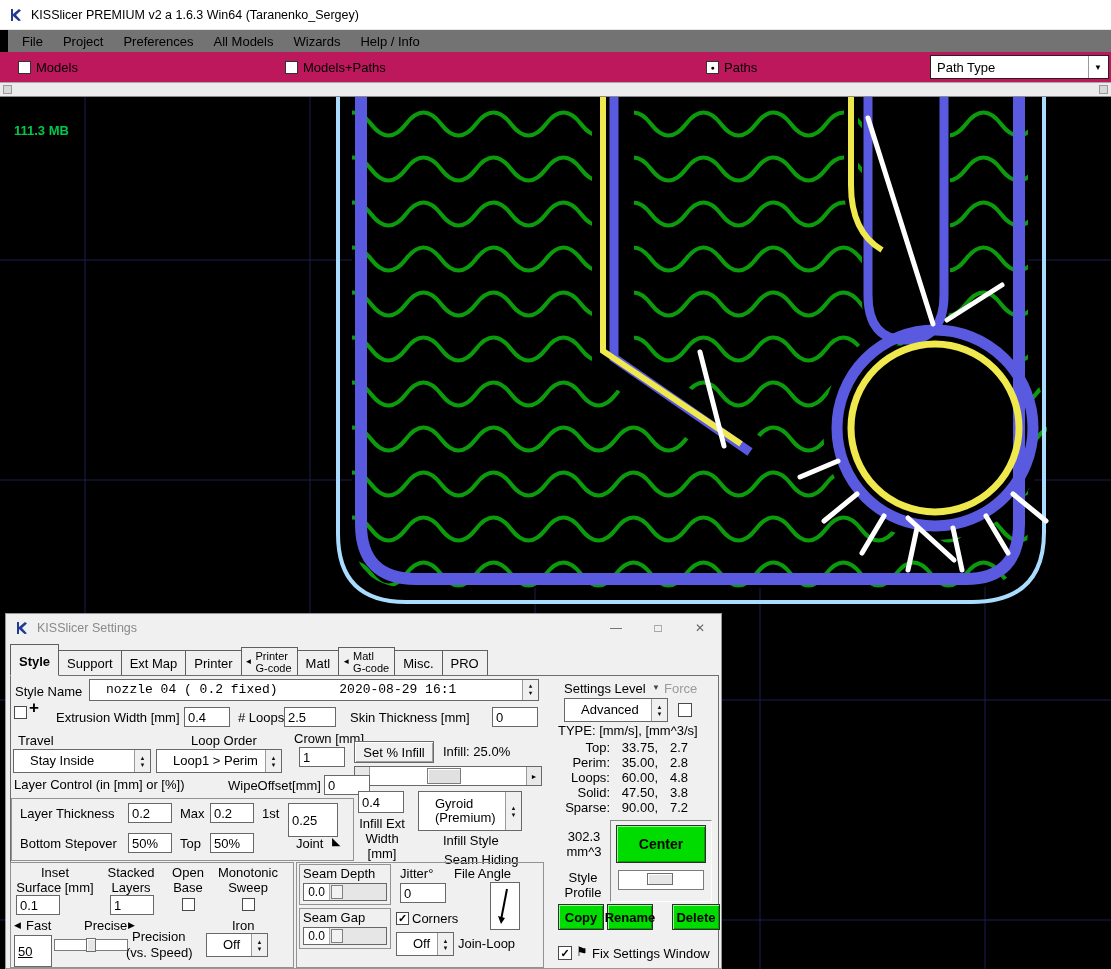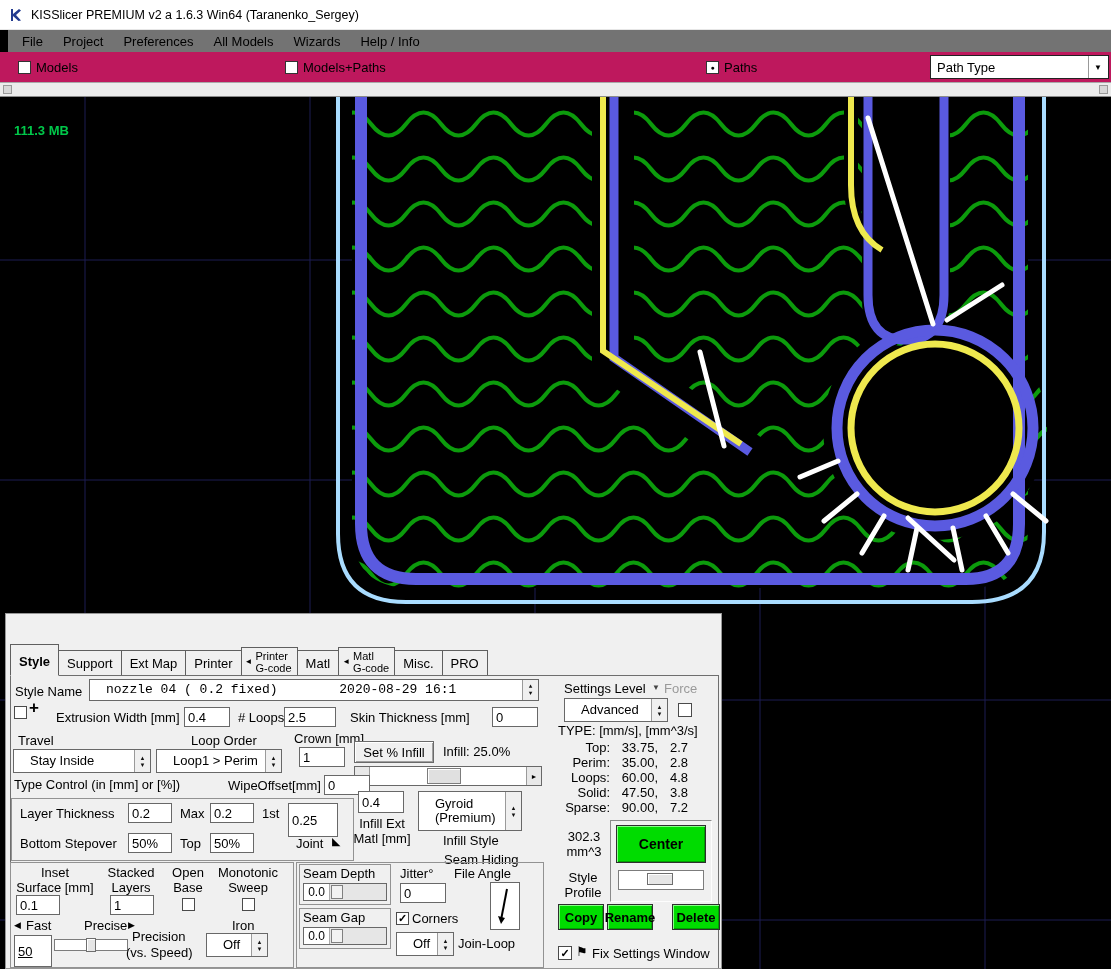--- a/index.html
+++ b/index.html
@@ -164,20 +164,32 @@
           <line x1="700" y1="352" x2="724" y2="446" stroke="#ffffff" stroke-width="5"></line>
           <line x1="868" y1="118" x2="933" y2="324" stroke="#ffffff" stroke-width="5"></line>
           <line x1="947" y1="320" x2="1002" y2="285" stroke="#ffffff" stroke-width="5"></line>
           <line x1="908" y1="518" x2="954" y2="560" stroke="#ffffff" stroke-width="5"></line>
         </g>
     </svg>
     <div id="memlabel" style="color: rgb(0, 200, 74);">111.3 MB</div>
   </div>
 
   <div id="swin">
+    <div class="swin-title">
+      <svg width="16" height="16">
+          <rect x="0" y="0" width="16" height="16" fill="#f0f0f0"></rect>
+          <path d="M3,2 L5,2 L5,7 L11,2 L13,3.5 L8,8 L13,13.5 L10.5,14 L5,9 L5,14 L3,14 Z" fill="#223a8f"></path>
+        </svg>
+      <span>KISSlicer Settings</span>
+      <span class="wbtns">
+        <span class="wbtn">—</span>
+        <span class="wbtn">□</span>
+        <span class="wbtn">✕</span>
+      </span>
+    </div>
 
     <div class="tabs">
       <div class="tab sel">Style</div>
       <div class="tab">Support</div>
       <div class="tab">Ext Map</div>
       <div class="tab">Printer</div>
       <div class="tab two">
           <span class="tab-arrow">◄</span>
           <span class="t2">Printer
 G-code</span>
@@ -232,40 +244,40 @@
     </div>
     <input class="input" style="left: 293px; top: 133px; width: 46px; height: 20px;" value="1">
     <div class="btn" style="left:348px;top:127px;width:80px;height:22px">Set % Infill</div>
     <div class="lbl" style="left:437px;top:130px">Infill: 25.0%</div>
     <div class="hslider" style="left:348px;top:152px;width:188px;height:20px">
       <span class="hs-arrow" style="border-right:1px solid #9a9a9a">◄</span>
       <span class="hs-thumb" style="left:72px;width:34px"></span>
       <span class="hs-arrow" style="margin-left:auto;border-left:1px solid #9a9a9a">►</span>
     </div>
 
-    <div class="lbl" style="left:8px;top:163px">Type Control (in [mm] or [%])</div>
+    <div class="lbl" style="left:8px;top:163px">Layer Control (in [mm] or [%])</div>
     <div class="lbl" style="left:222px;top:164px">WipeOffset[mm]</div>
     <input class="input" style="left: 318px; top: 161px; width: 46px; height: 20px;" value="0">
     <div class="gbox" style="left:5px;top:184px;width:343px;height:63px"></div>
     <div class="lbl" style="left:14px;top:192px">Layer Thickness</div>
     <input class="input" style="left: 122px; top: 189px; width: 44px; height: 20px;" value="0.2">
     <div class="lbl" style="left:174px;top:192px">Max</div>
     <input class="input" style="left: 204px; top: 189px; width: 44px; height: 20px;" value="0.2">
     <div class="lbl" style="left:256px;top:192px">1st</div>
     <input class="input" style="left: 282px; top: 189px; width: 50px; height: 34px;" value="0.25">
     <div class="lbl" style="left:14px;top:222px">Bottom Stepover</div>
     <input class="input" style="left: 122px; top: 219px; width: 44px; height: 20px;" value="50%">
     <div class="lbl" style="left:174px;top:222px">Top</div>
     <input class="input" style="left: 204px; top: 219px; width: 44px; height: 20px;" value="50%">
     <div class="lbl" style="left:290px;top:222px">Joint</div>
     <div class="lbl" style="left:326px;top:220px;font-size:11px">◣</div>
 
     <input class="input" style="left: 352px; top: 177px; width: 46px; height: 22px;" value="0.4">
     <div class="lbl c" style="left:345px;top:202px;width:62px">Infill Ext
-Matl [mm]</div>
+Width [mm]</div>
     <div class="combo" style="left:412px;top:177px;width:104px;height:40px">
       <span class="val">Gyroid
 (Premium)</span>
       <span class="spin">
           <span>▲</span>
           <span>▼</span>
         </span>
     </div>
     <div class="lbl" style="left:437px;top:219px">Infill Style</div>
 

